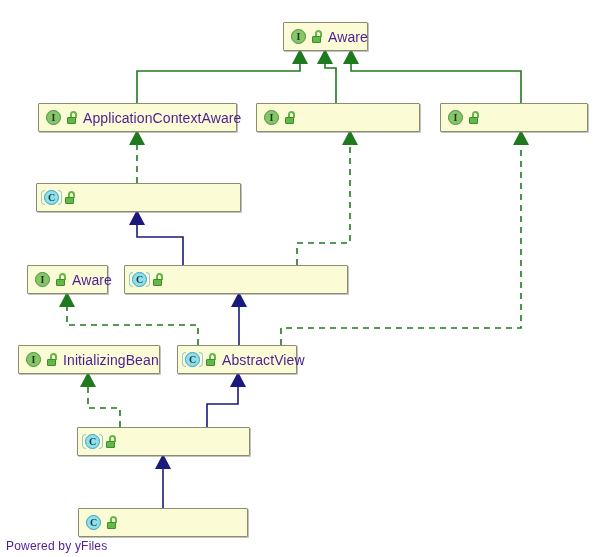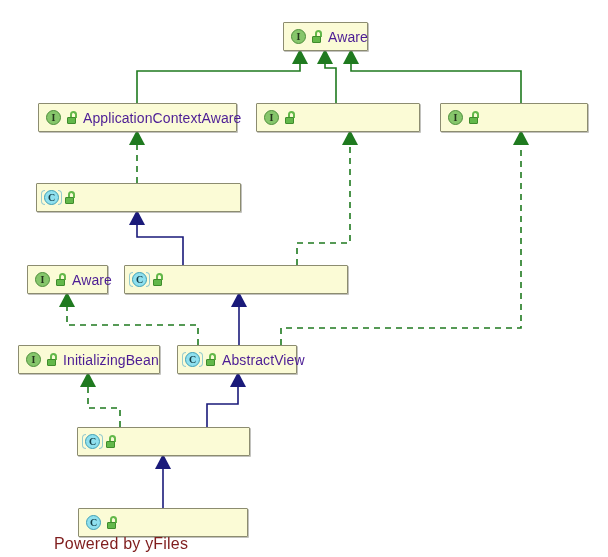--- a/index.html
+++ b/index.html
@@ -148,25 +148,24 @@
     height: 7px;
     background: #63b84a;
     border: 1px solid #3f8c2c;
     box-sizing: border-box;
     border-radius: 1px;
   }
   #watermark {
     position: absolute;
     left: 6px;
     bottom: 4px;
-    font-size: 16px;
-    color: #7f1d1d;
+    font-size: 12px;
+    color: #4c1d95;
     letter-spacing: 0.2px;
     user-select: none;
-    margin-left: 48px;
   }
 </style>
 </head>
 <body>
 
 <div id="diagram-root">
 
   <svg id="edge-layer" viewBox="0 0 608 557" width="608" height="557">
     <defs>
       <marker id="arrow-green" markerWidth="11" markerHeight="11" refX="1.2" refY="5" orient="auto" markerUnits="strokeWidth">

